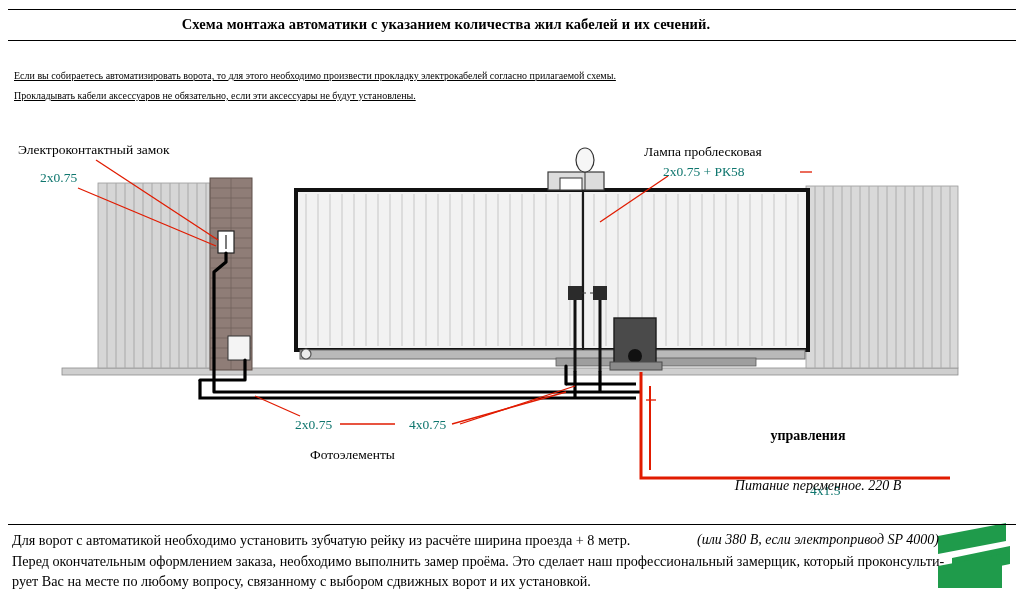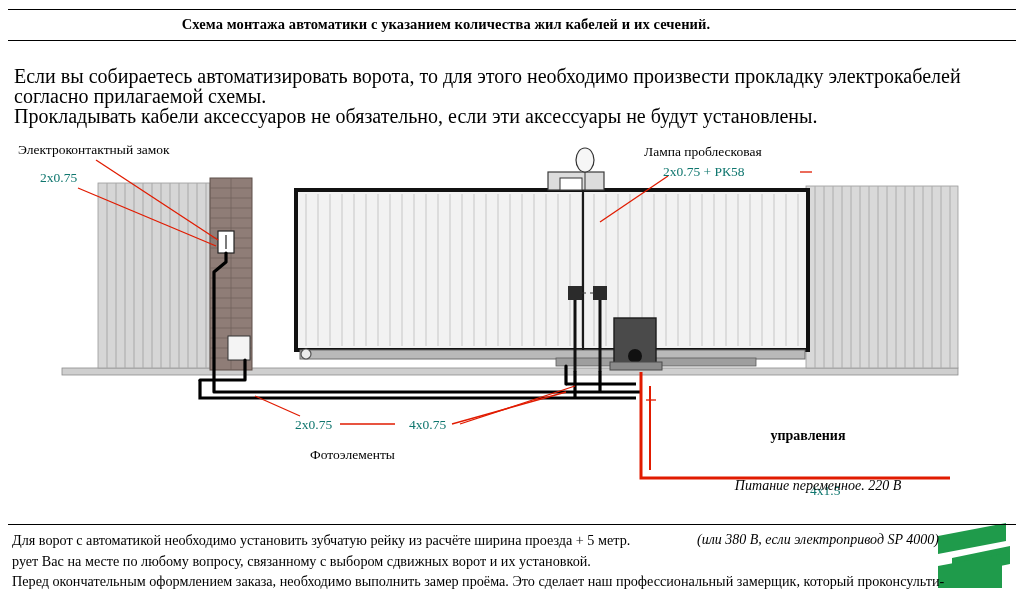--- a/index.html
+++ b/index.html
@@ -23,21 +23,21 @@
   .rule{
     position:absolute;left:8px;width:1008px;height:1px;background:#000;
   }
   .rule.top{top:9px;}
   .rule.under-title{top:40px;}
   .rule.bottom{top:524px;}
 
   
   .intro{
     position:absolute;left:14px;top:66px;width:996px;
-    font-size:20px;line-height:20px;
+    font-size:10px;line-height:20px;text-decoration:underline;
   }
 
   
   .outro{
     position:absolute;left:12px;top:530px;width:1000px;
     font-size:14.2px;line-height:20.5px;
   }
 
   
   .diagram{position:absolute;left:0;top:0;width:1024px;height:599px;pointer-events:none;text-align:center;}
@@ -305,18 +305,18 @@
 
     <div class="lbl" id="lbl-drive-power">
       <div>Питание переменное. 220 В</div>
       <div>(или 380 В, если электропривод SP 4000)</div>
     </div>
   </div>
 
   <div class="rule bottom"></div>
 
   <div class="outro">
-    <div>Для ворот с автоматикой необходимо установить зубчатую рейку из расчёте ширина проезда + 5 метр.</div>
+    <div>Для ворот с автоматикой необходимо установить зубчатую рейку из расчёте ширина проезда + 8 метр.</div>
+    <div>Перед окончательным оформлением заказа, необходимо выполнить замер проёма. Это сделает наш профессиональный замерщик, который проконсульти-</div>
     <div>рует Вас на месте по любому вопросу, связанному с выбором сдвижных ворот и их установкой.</div>
-    <div>Перед окончательным оформлением заказа, необходимо выполнить замер проёма. Это сделает наш профессиональный замерщик, который проконсульти-</div>
   </div>
 
 </div>
 
 </body></html>

